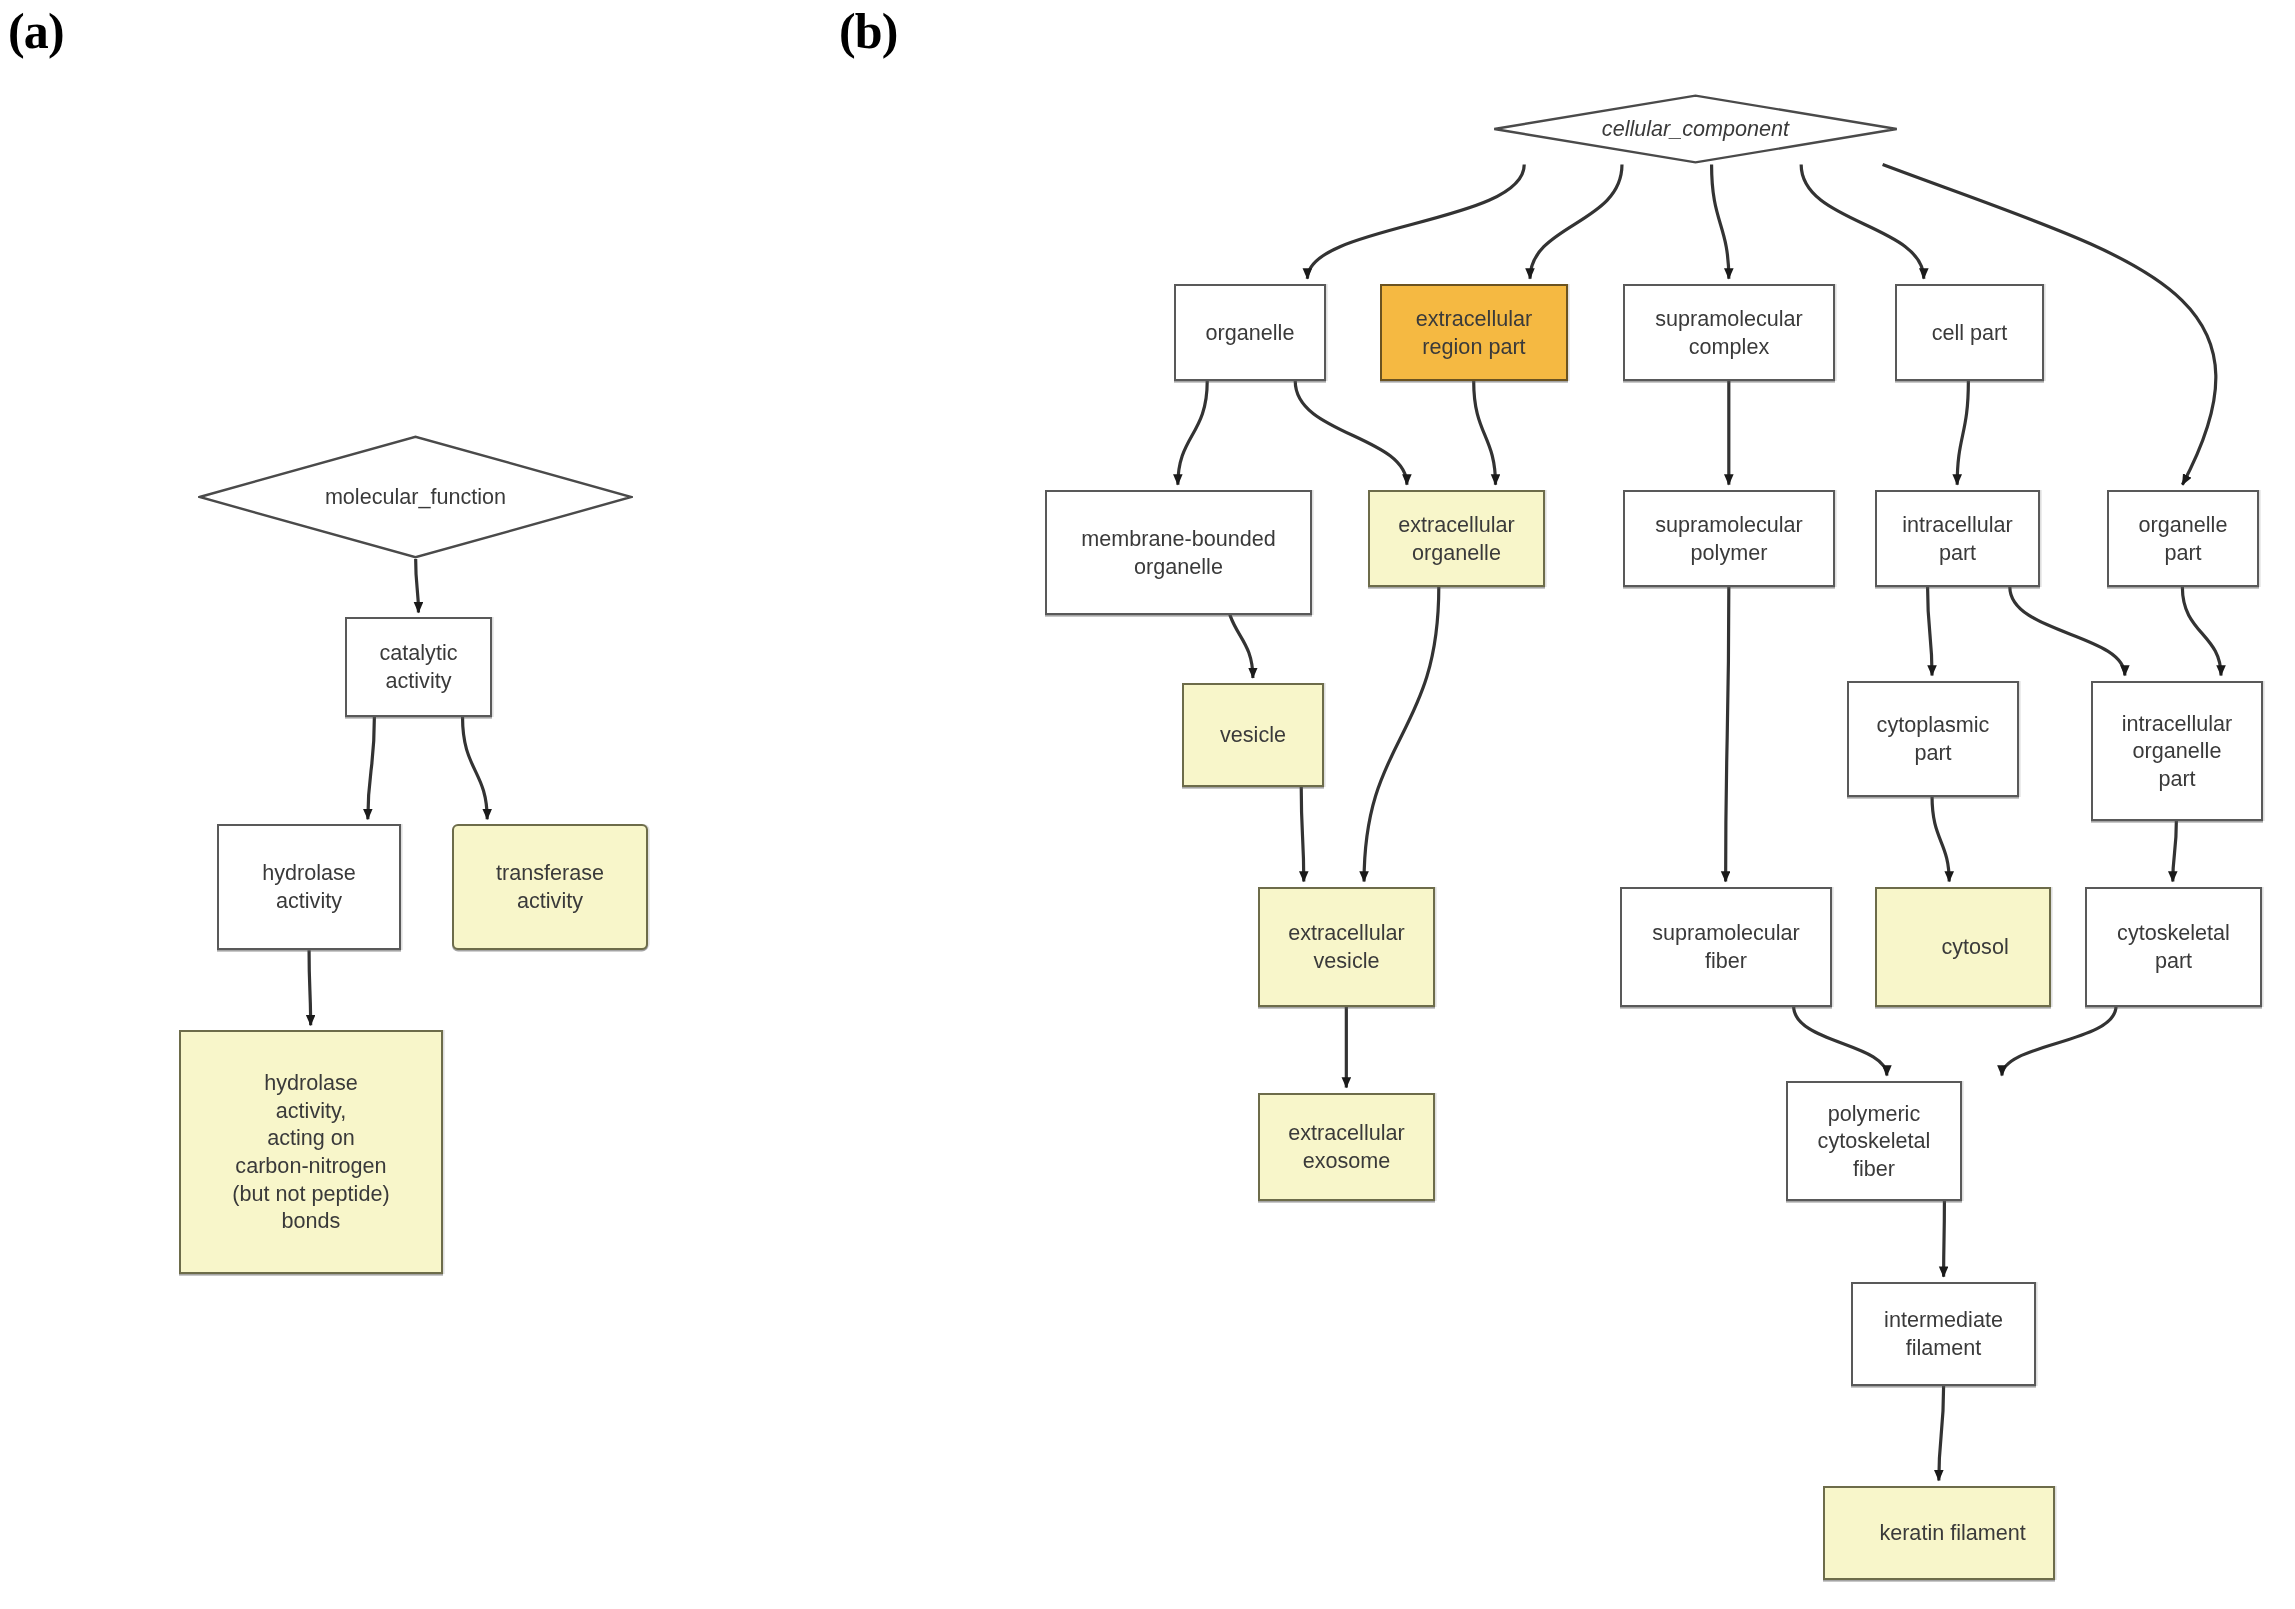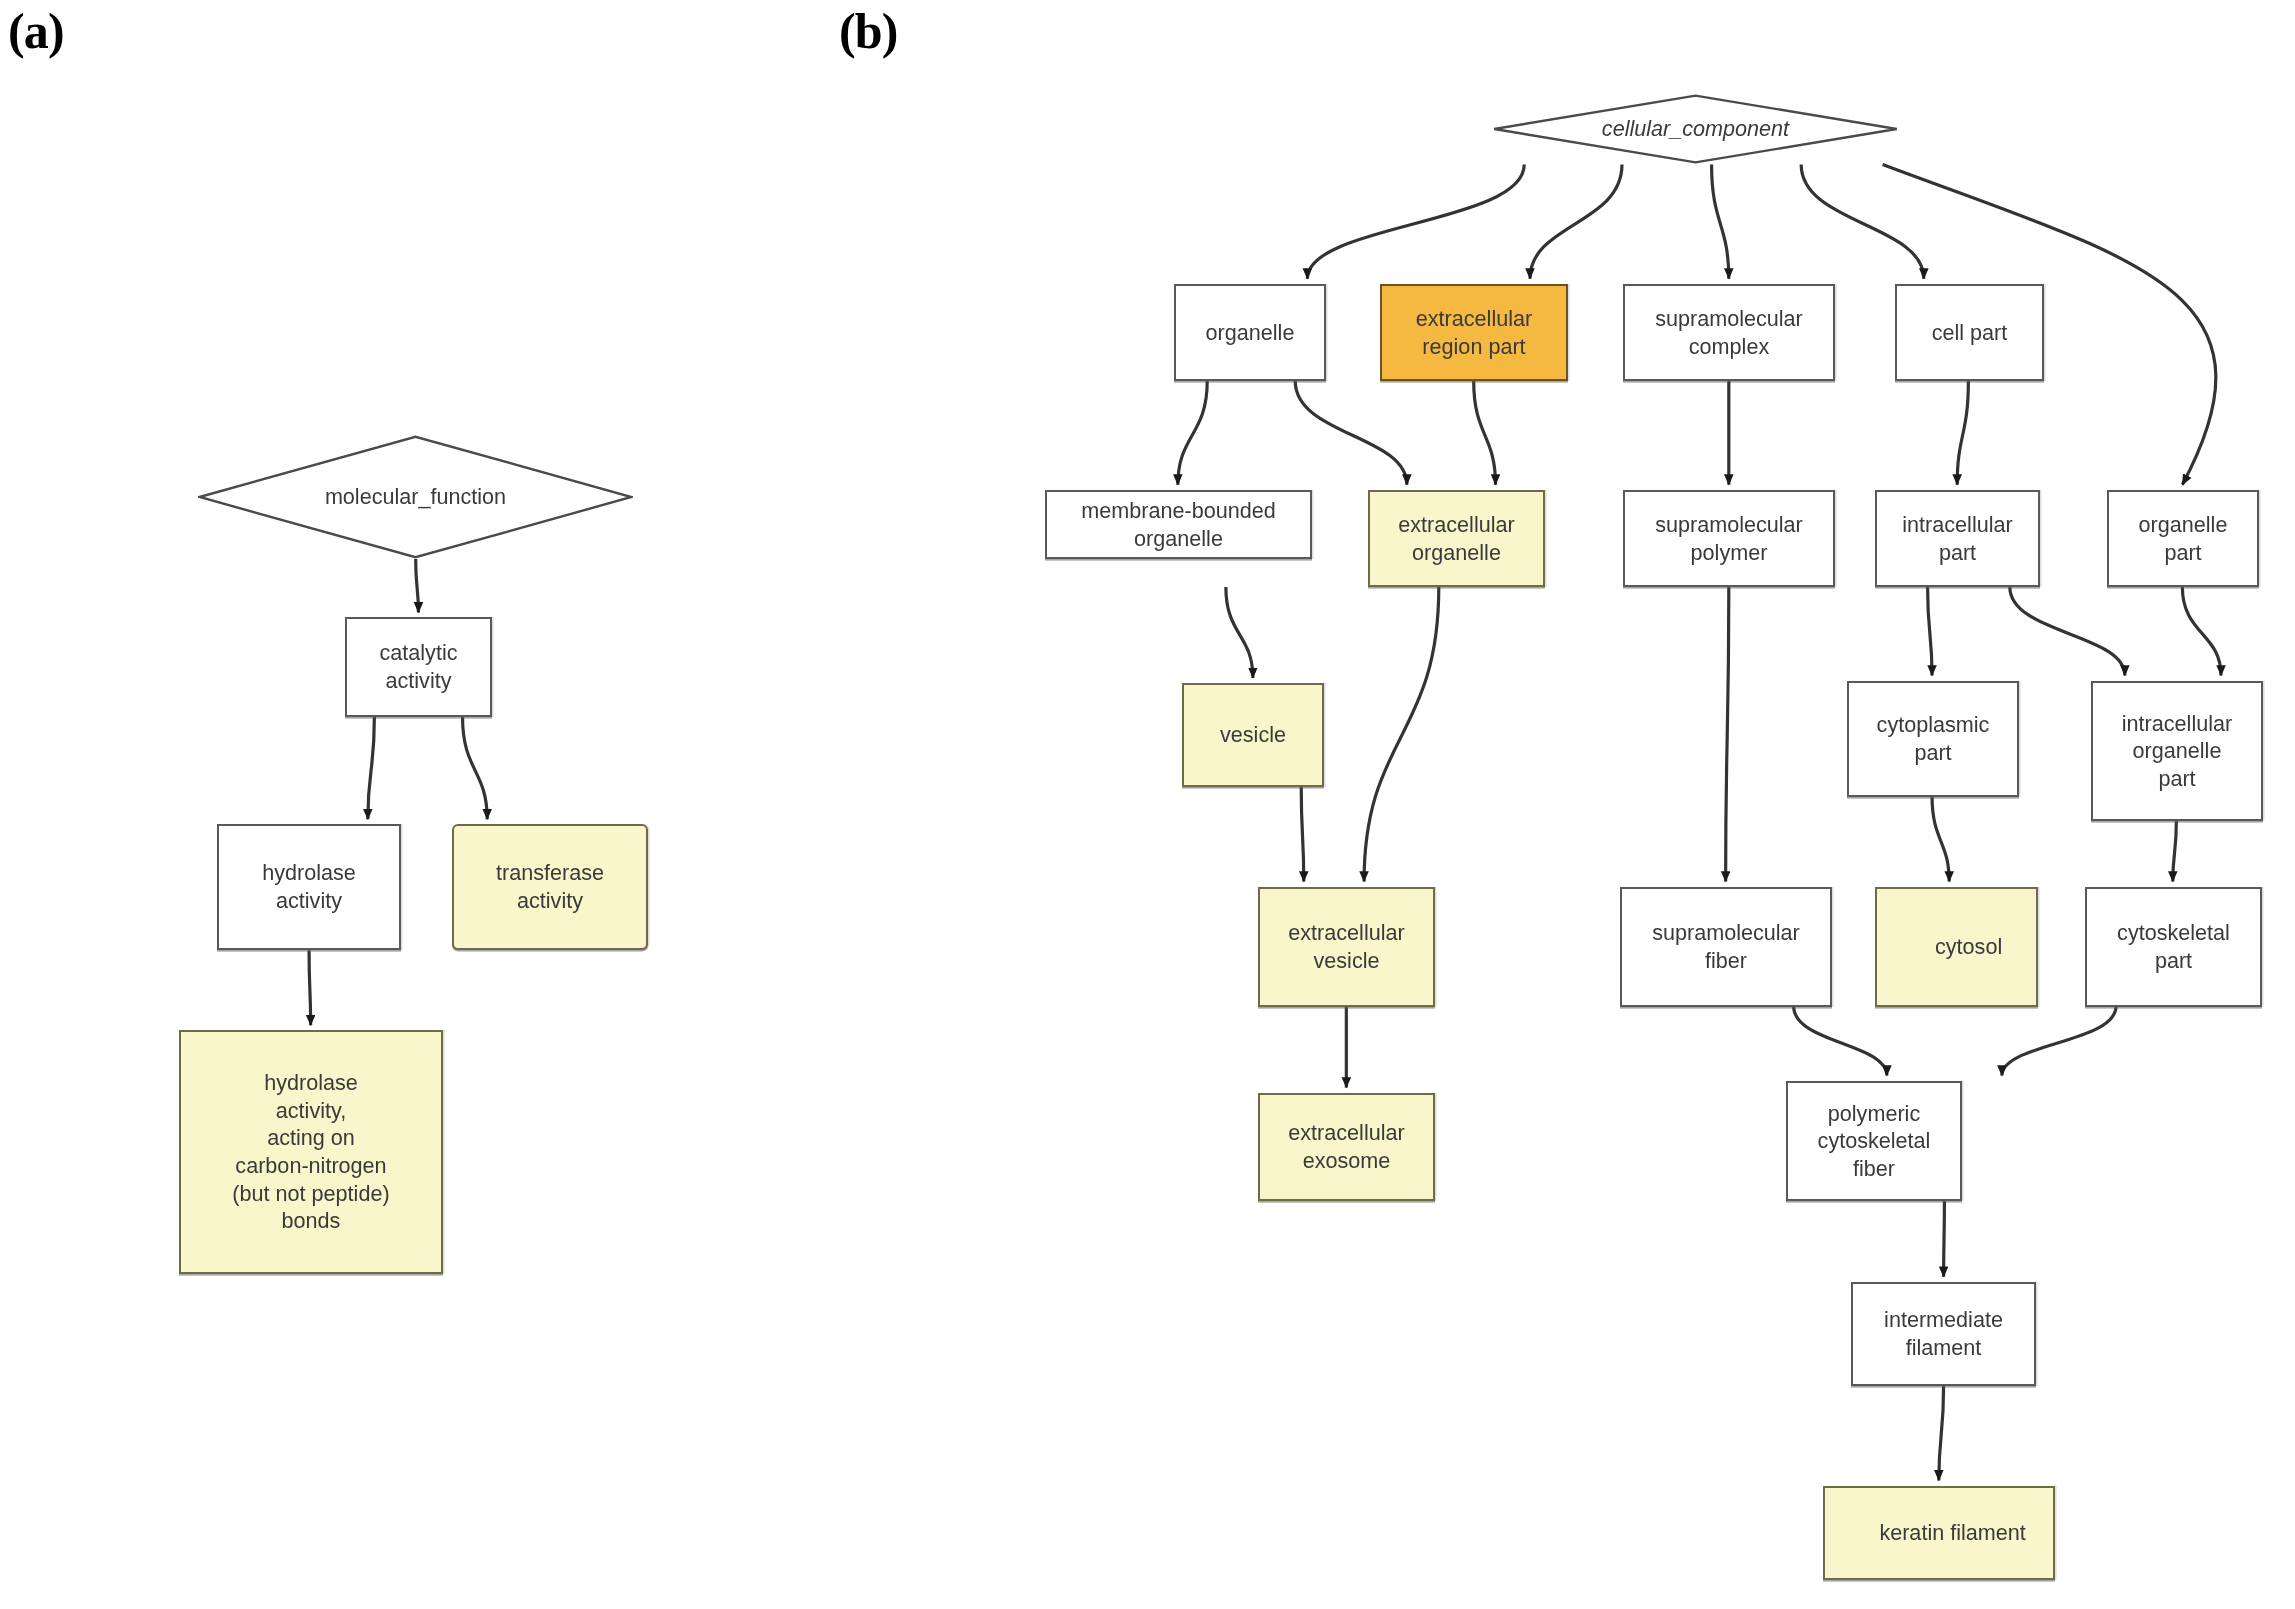--- a/index.html
+++ b/index.html
@@ -127,21 +127,21 @@
         <span>extracellular
 region part</span>
       </div>
       <div class="node" style="left: 1623px; top: 284px; width: 212px; height: 97px;">
         <span>supramolecular
 complex</span>
       </div>
       <div class="node" style="left: 1895px; top: 284px; width: 149px; height: 97px;">
         <span>cell part</span>
       </div>
-      <div class="node" style="left: 1045px; top: 490px; width: 267px; height: 69px;">
+      <div class="node" style="left: 1045px; top: 490px; width: 267px; height: 125px;">
         <span>membrane-bounded
 organelle</span>
       </div>
       <div class="node yellow" style="left: 1368px; top: 490px; width: 177px; height: 97px;">
         <span>extracellular
 organelle</span>
       </div>
       <div class="node" style="left: 1623px; top: 490px; width: 212px; height: 97px;">
         <span>supramolecular
 polymer</span>
@@ -167,21 +167,21 @@
 part</span>
       </div>
       <div class="node yellow" style="left: 1258px; top: 887px; width: 177px; height: 120px;">
         <span>extracellular
 vesicle</span>
       </div>
       <div class="node" style="left: 1620px; top: 887px; width: 212px; height: 120px;">
         <span>supramolecular
 fiber</span>
       </div>
-      <div class="node yellow" style="left: 1875px; top: 887px; width: 163px; height: 120px; padding-left: 29px;">
+      <div class="node yellow" style="left: 1875px; top: 887px; width: 176px; height: 120px; padding-left: 29px;">
         <span>cytosol</span>
       </div>
       <div class="node" style="left: 2085px; top: 887px; width: 177px; height: 120px;">
         <span>cytoskeletal
 part</span>
       </div>
       <div class="node yellow" style="left: 1258px; top: 1093px; width: 177px; height: 108px;">
         <span>extracellular
 exosome</span>
       </div>

